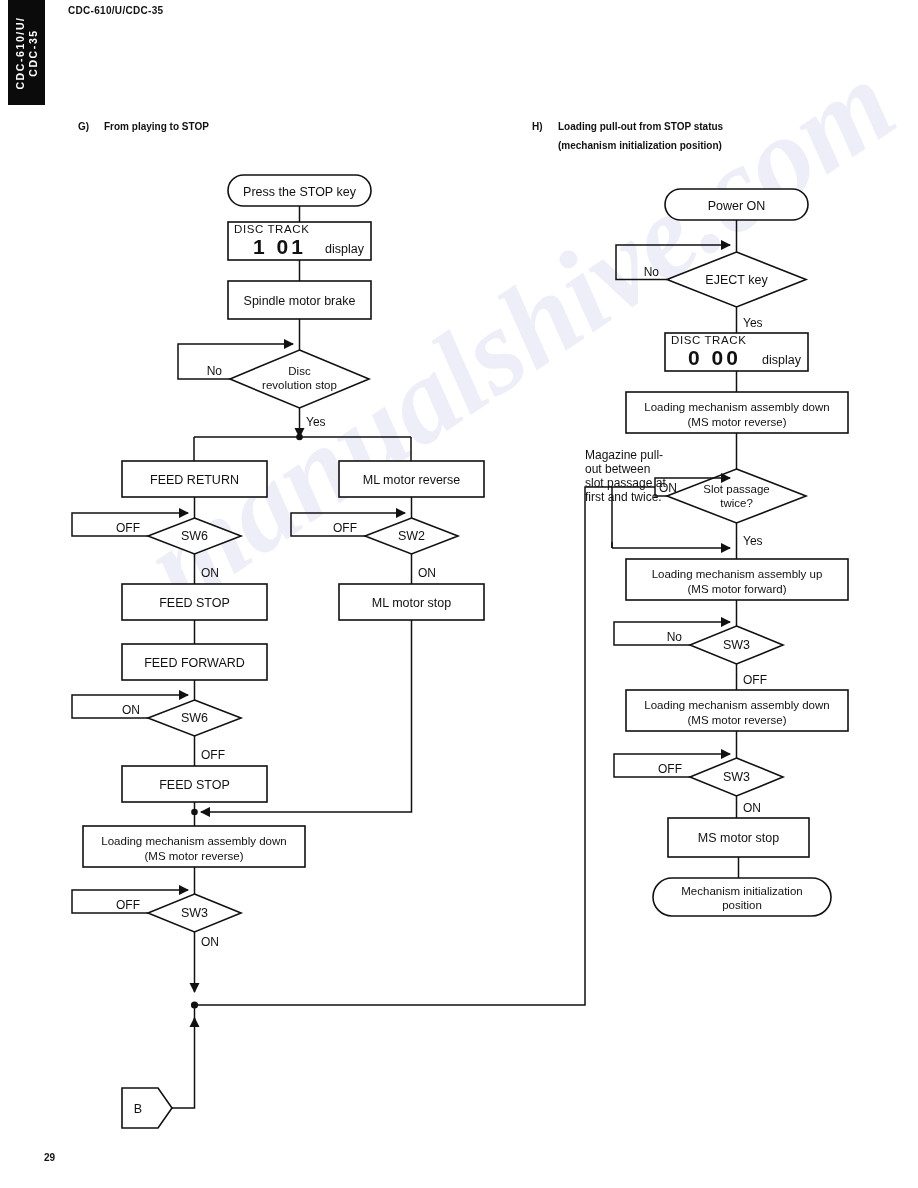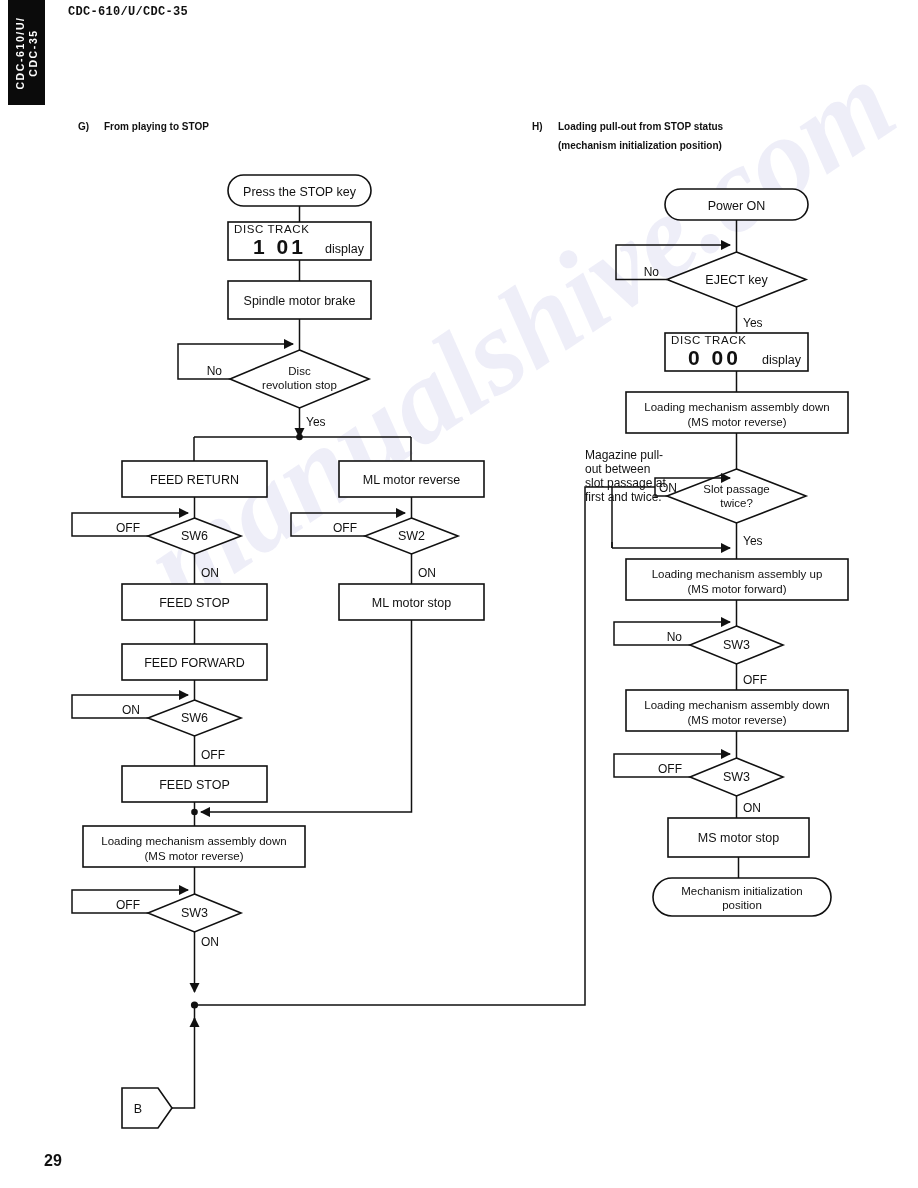--- a/index.html
+++ b/index.html
@@ -18,25 +18,25 @@
     position:absolute;left:50%;top:50%;
     transform:translate(-50%,-50%) rotate(-90deg);
     white-space:nowrap;
     color:#fff;font-weight:bold;font-size:10.5px;letter-spacing:1.6px;
     line-height:13px;text-align:center;
   }
 
   
   #doc-title{
     position:absolute;left:68px;top:5px;
-    font-weight:bold;font-size:12px;letter-spacing:0.3px;font-family:Liberation Mono, monospace;
+    font-weight:bold;font-size:10px;letter-spacing:0.3px;
   }
   #page-number{
     position:absolute;left:44px;top:1152px;
-    font-weight:bold;font-size:16px;
+    font-weight:bold;font-size:10px;
   }
 
   
   .section-heading{
     position:absolute;font-size:10px;font-weight:bold;line-height:19px;
   }
   .section-heading .letter{display:inline-block;width:26px;}
   .section-heading .sub{display:block;padding-left:26px;}
   #heading-g{left:78px;top:117px;}
   #heading-h{left:532px;top:117px;}

